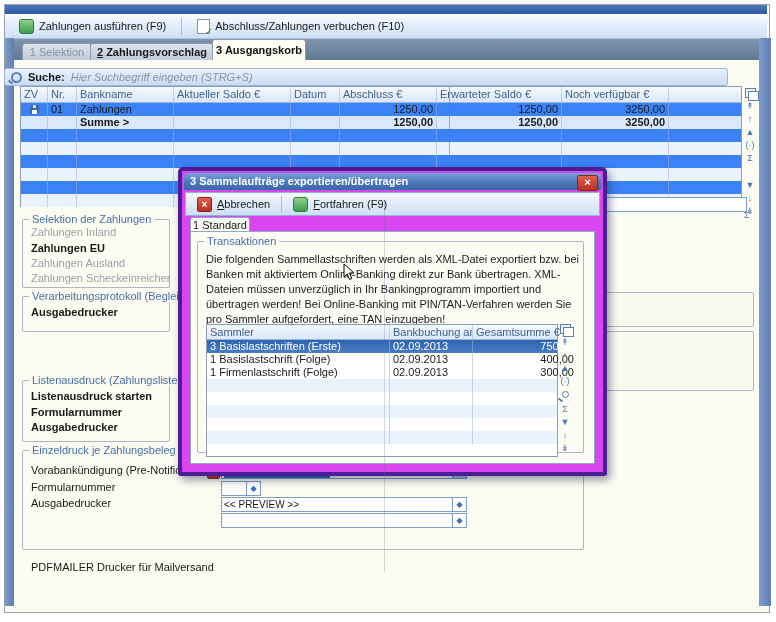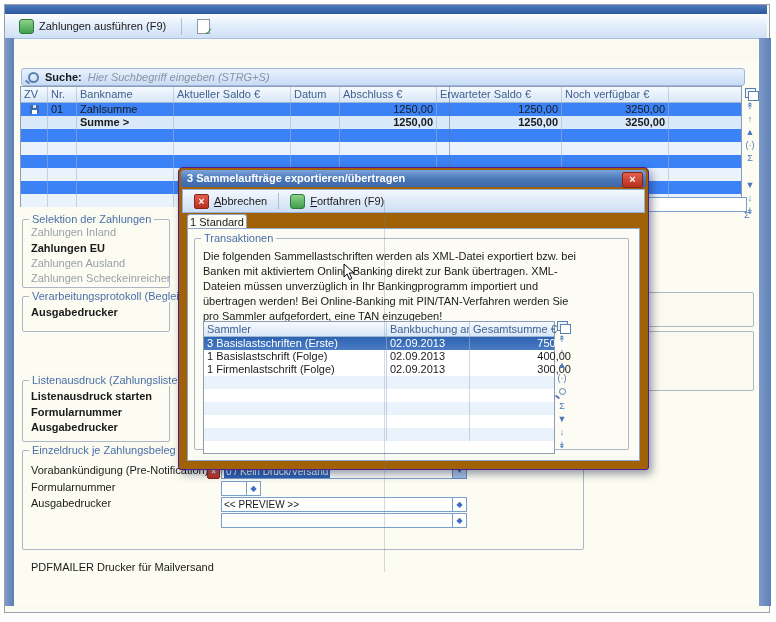--- a/index.html
+++ b/index.html
@@ -49,21 +49,21 @@
   .muted{color:#9aa0ab;text-align:center;}
   .itm{white-space:nowrap;}
   .bold{font-weight:700;}
   
   .field{background:#fff;border:1px solid #7aa0c8;height:13px;line-height:13px;padding:0 2px;font-size:10px;overflow:hidden;white-space:nowrap;}
   .selval{background:#2f62b8;color:#fff;display:inline-block;padding:0 2px;height:13px;}
   .fbtn{background:#fff;border:1px solid #7aa0c8;height:13px;width:13px;text-align:center;line-height:13px;color:#3f6fc0;font-size:8px;}
   .ddarrow{background:linear-gradient(180deg,#cfe0f5,#9fc0e8);border:1px solid #6a90c0;height:13px;width:13px;text-align:center;line-height:12px;color:#2a4a80;font-size:7px;}
   .redx{color:#fff;background:linear-gradient(180deg,#e0604c,#b83020);border:1px solid #8a2418;border-radius:2px;text-align:center;font-weight:700;}
   
-  .dialog{left:178px;top:167px;width:421px;height:301px;background:#a16207;border:1px solid #4c1d95;border-radius:5px 5px 3px 3px;box-shadow:3px 4px 9px rgba(20,30,60,.45);z-index:10;padding-left:48px;}
+  .dialog{left:178px;top:167px;width:421px;height:301px;background:#d946ef;border:4px solid #4c1d95;border-radius:5px 5px 3px 3px;box-shadow:3px 4px 9px rgba(20,30,60,.45);z-index:10;}
   .dtitle{left:2px;top:2px;right:2px;height:17px;line-height:17px;border-radius:4px 4px 0 0;background:linear-gradient(180deg,#7ba2dc,#4a77b8 55%,#3c67a8);color:#fff;font-weight:700;padding-left:6px;}
   .dclose{width:19px;height:14px;line-height:13px;font-size:11px;}
   .dtoolbar{left:3px;top:21px;right:3px;height:22px;background:linear-gradient(180deg,#f4f8fd,#cddef4);border:1px solid #93b0d8;display:flex;align-items:center;gap:4px;padding:0 4px;}
   .dpanel{background:#fcfcf4;border:1px solid #90a8c8;}
   .dtab{background:#fcfcf4;border:1px solid #90a8c8;border-bottom:none;border-radius:3px 3px 0 0;height:14px;line-height:14px;text-align:center;}
   .hot{text-decoration:underline;}
   .msg{line-height:15px;}
   .dgrid{border:1px solid #8c9cb2;background:#fff;}
   .d0{width:176px;flex:none;}.d1{width:76px;flex:none;}.d2{width:98px;flex:none;}
   .selrow{background:linear-gradient(180deg,#2e63b0,#4a7cc4);color:#fff;}
@@ -82,28 +82,40 @@
   <div class="abs topstrip"></div>
   <div class="abs maintoolbar">
     <div style="display:flex;align-items:center;height:100%;padding-left:7px;gap:8px;">
       <div class="tbtn">
         <span class="greenic"></span>
         <span>Zahlungen ausführen (F9)</span>
       </div>
       <div class="tdivider" style="height:17px;"></div>
       <div class="tbtn">
         <span class="pageic"></span>
+        <span>Abschluss/Zahlungen verbuchen (F10)</span>
       </div>
     </div>
   </div>
   <div class="abs sidestrip" style="left:5px;top:38px;width:9px;height:568px;"></div>
   <div class="abs sidestrip" style="left:759px;top:38px;width:12px;height:568px;"></div>
+  <div class="abs tabstrip">
+    <div class="tab" style="left:8px;width:68px;">
+      <span>1 Selektion</span>
+    </div>
+    <div class="tab bold" style="left:76px;width:122px;">
+      <span class="hot">2</span><span> Zahlungsvorschlag</span>
+    </div>
+    <div class="tab active" style="left:198px;width:92px;">
+      <span>3 Ausgangskorb</span>
+    </div>
+  </div>
   <div class="abs panel"></div>
 
-  <div class="abs searchbar" style="left:21px;top:68px;width:710px;height:16px;">
+  <div class="abs searchbar" style="left:4px;top:68px;width:710px;height:16px;">
     <span class="mag"></span>
     <span style="font-weight:700;">Suche:</span>
     <span class="placeholder">Hier Suchbegriff eingeben (STRG+S)</span>
   </div>
 
   <div class="abs grid" style="left:20px;top:86px;width:720px;height:119px;">
     <div class="grow ghead">
       <div class="gc c0">ZV</div>
       <div class="gc c1">Nr.</div>
       <div class="gc c2">Bankname</div>
@@ -112,21 +124,21 @@
       <div class="gc c5">Abschluss €</div>
       <div class="gc c6">Erwarteter Saldo €</div>
       <div class="gc c7">Noch verfügbar €</div>
       <div class="gc fill"></div>
     </div>
     <div class="grow">
       <div class="gc c0">
           <span class="floppy" style="display:block;"></span>
         </div>
       <div class="gc c1">01</div>
-      <div class="gc c2">Zahlsumme</div>
+      <div class="gc c2">Zahlungen</div>
       <div class="gc c3"></div>
       <div class="gc c4"></div>
       <div class="gc c5 num">1250,00</div>
       <div class="gc c6 num">1250,00</div>
       <div class="gc c7 num">3250,00</div>
       <div class="gc fill"></div>
     </div>
     <div class="grow sumrow">
       <div class="gc c0"></div>
       <div class="gc c1"></div>

